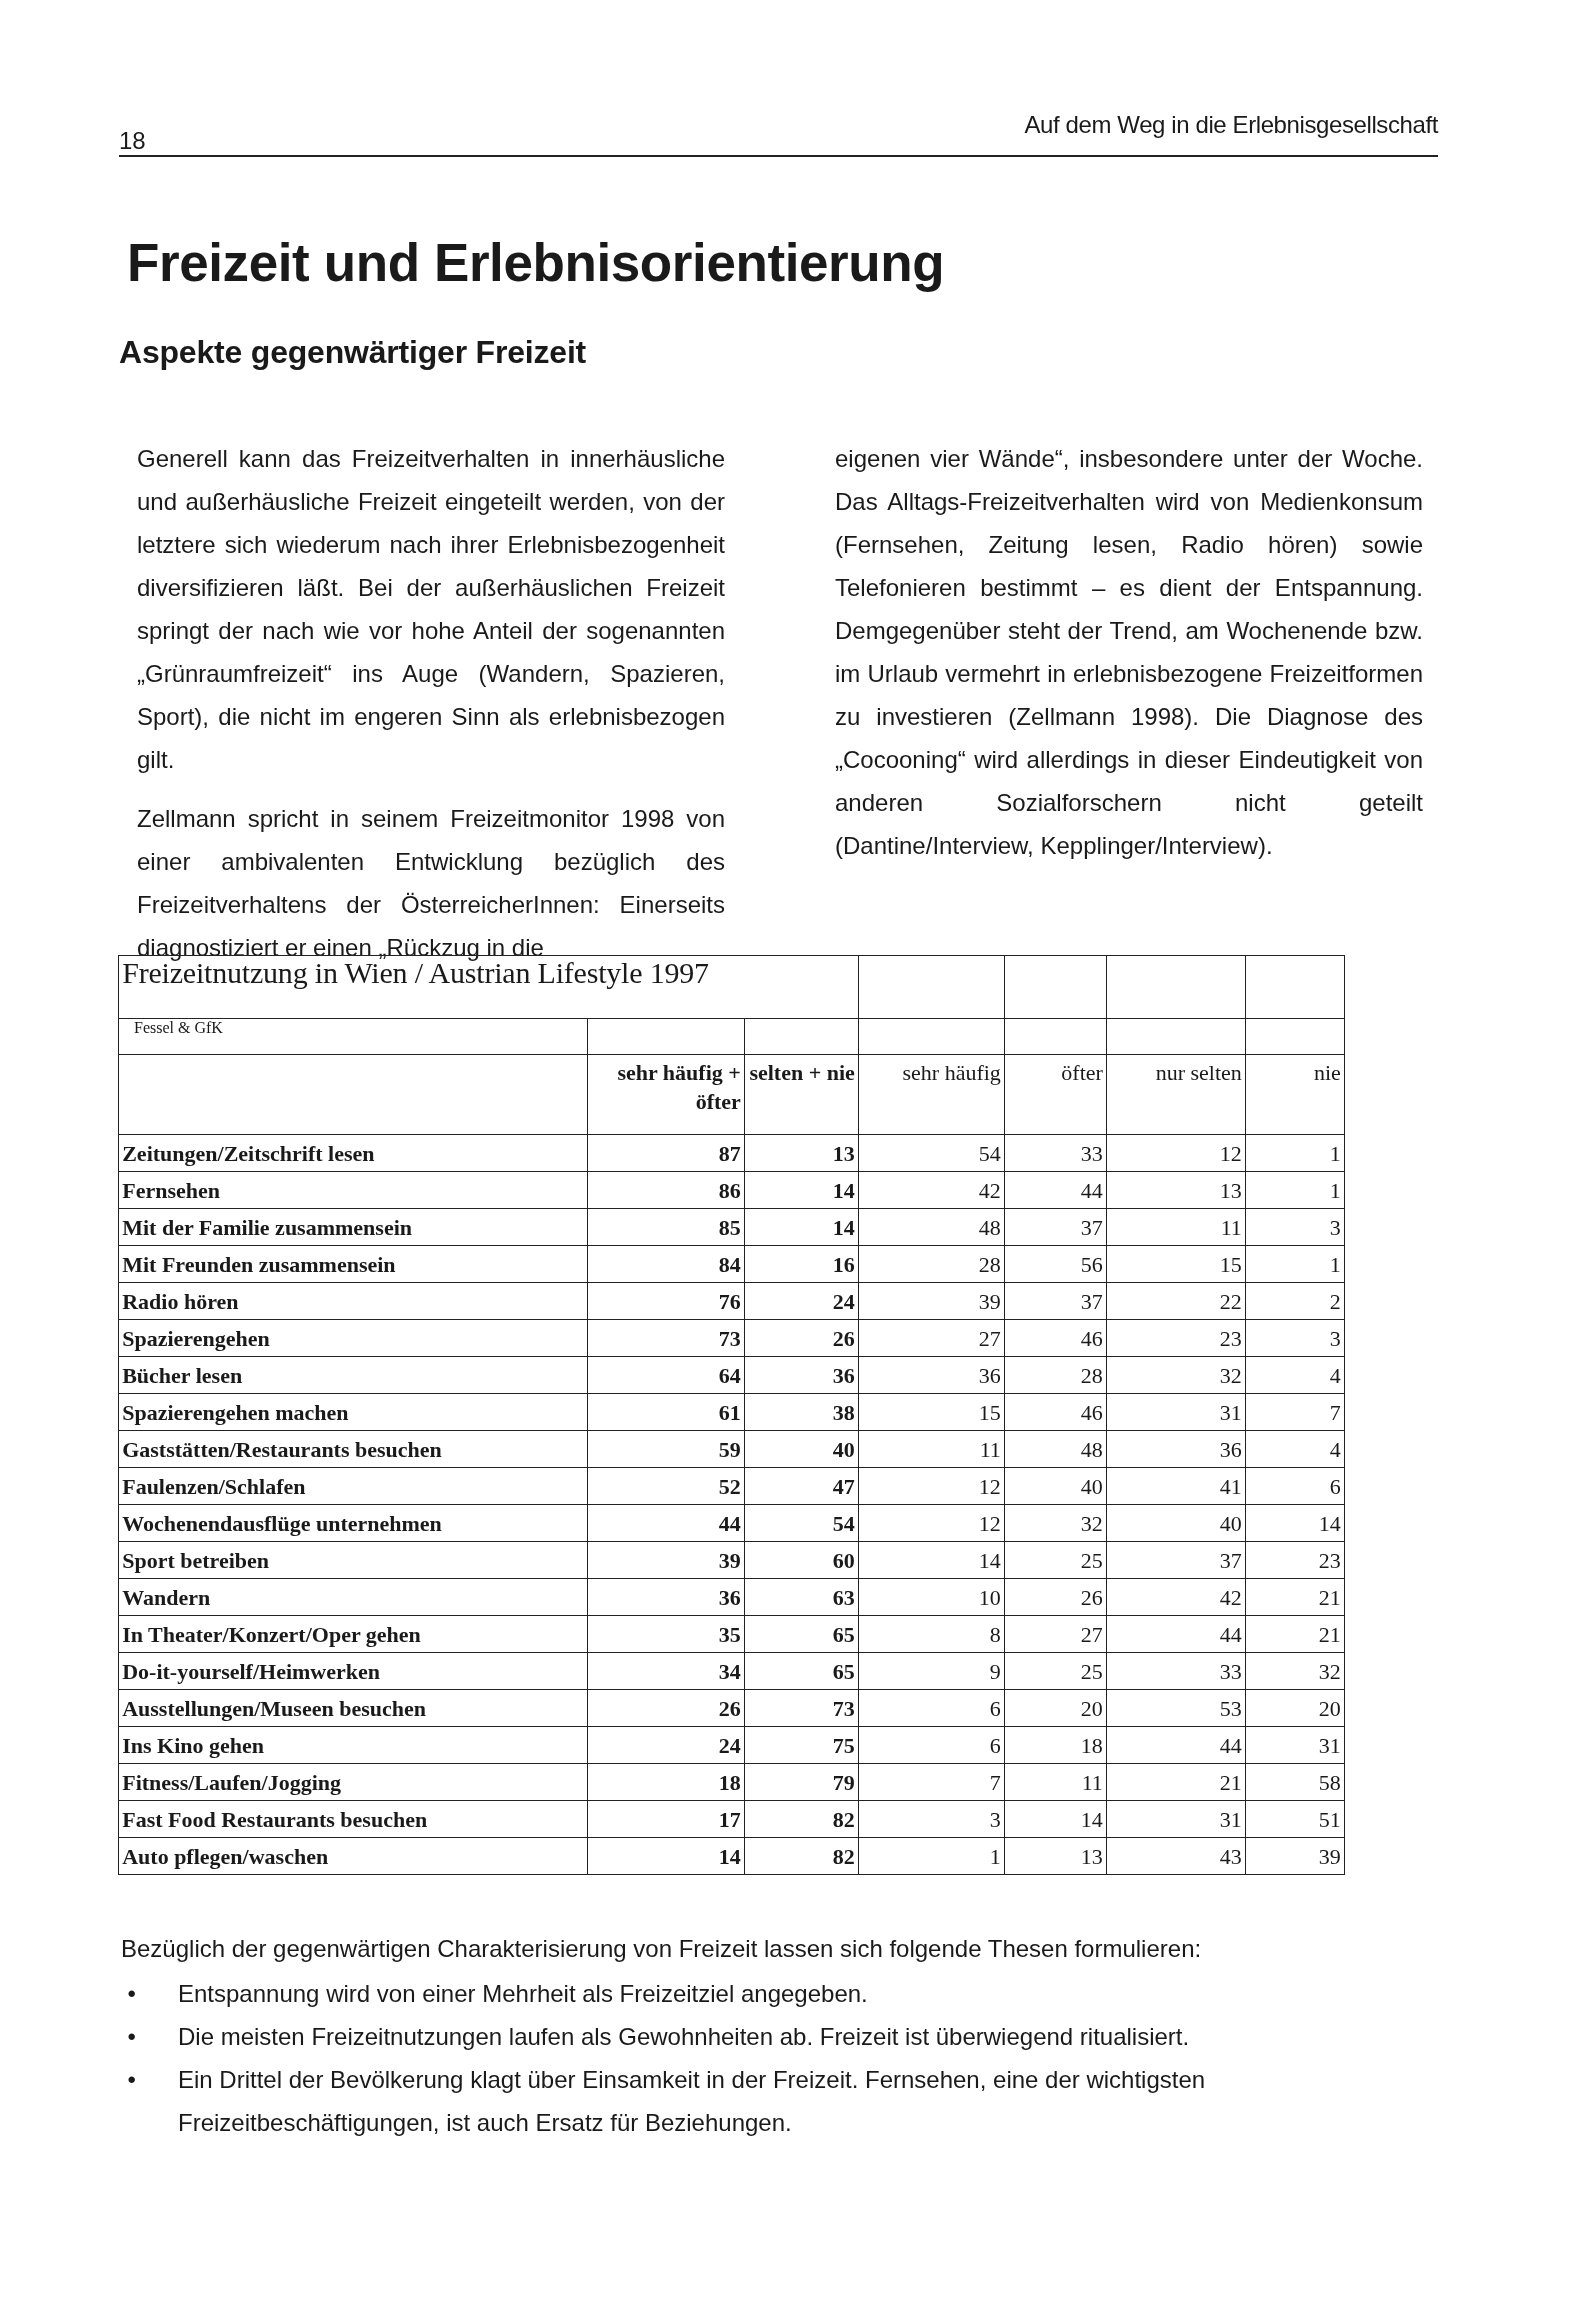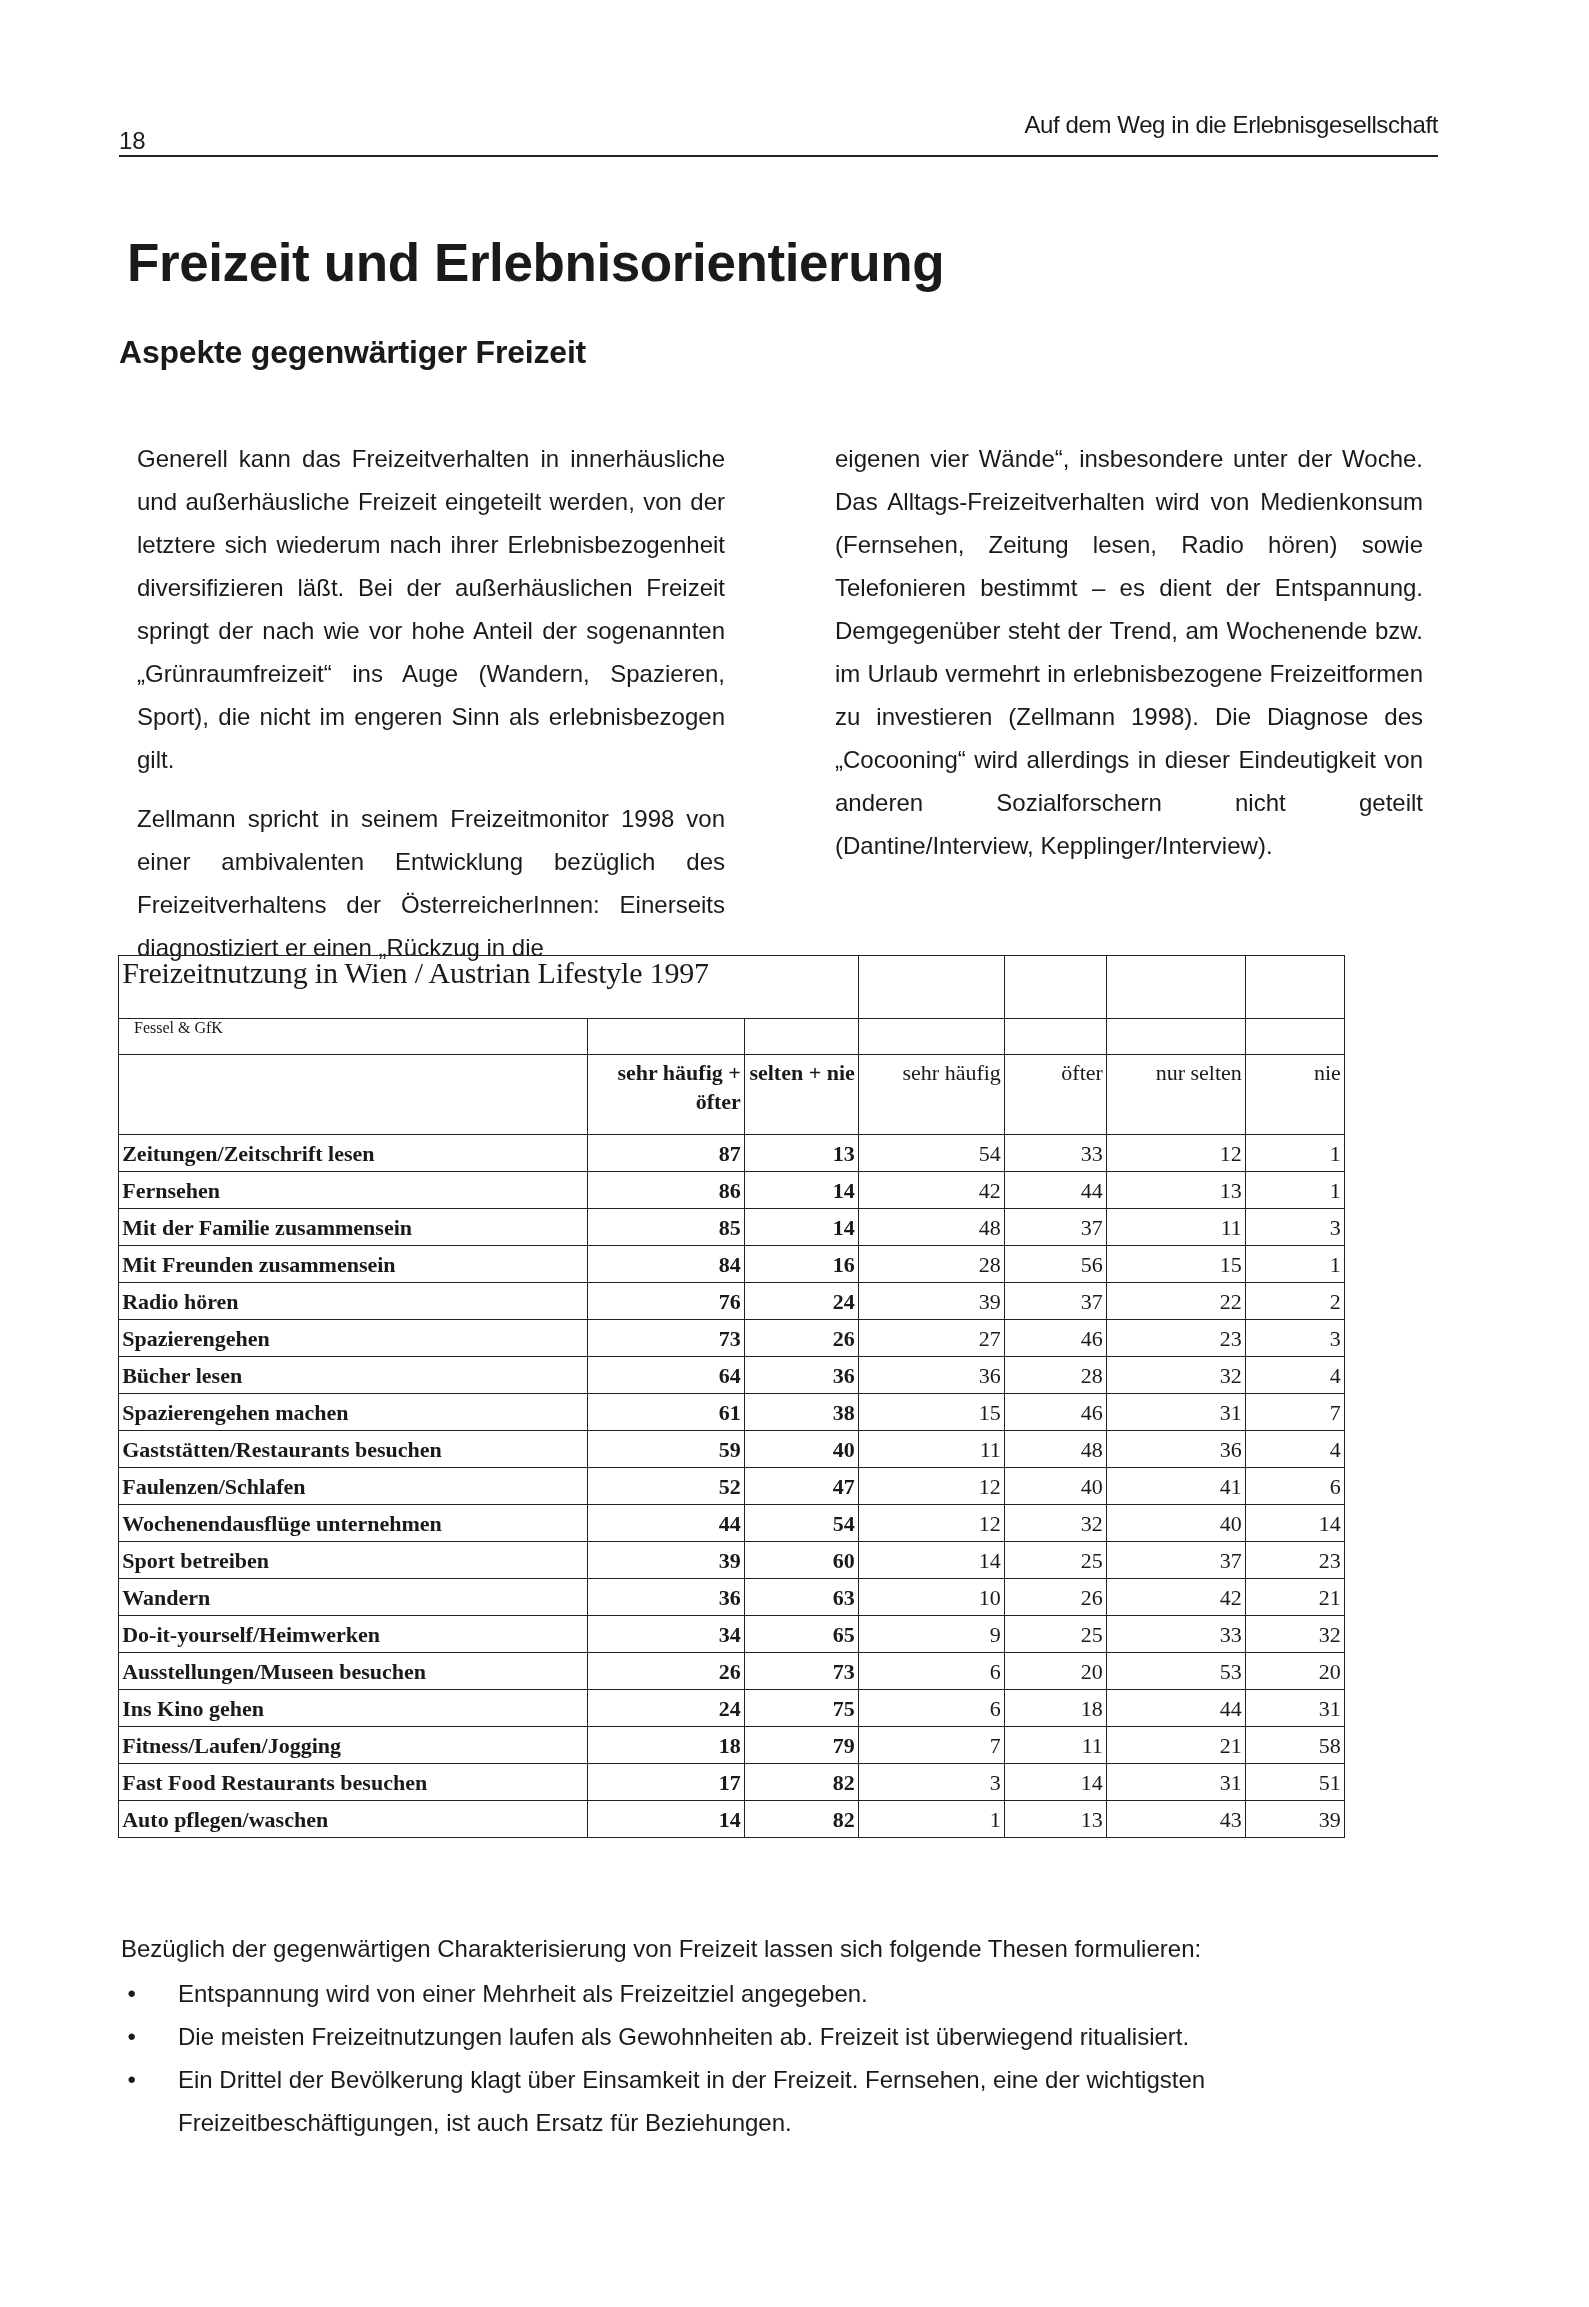--- a/index.html
+++ b/index.html
@@ -226,20 +226,29 @@
         <td class="num">37</td>
         <td class="num">23</td>
       </tr>
       <tr class="data-row">
         <td class="label">Wandern</td>
         <td class="num bold">36</td>
         <td class="num bold">63</td>
         <td class="num">10</td>
         <td class="num">26</td>
         <td class="num">42</td>
+        <td class="num">21</td>
+      </tr>
+      <tr class="data-row">
+        <td class="label">In Theater/Konzert/Oper gehen</td>
+        <td class="num bold">35</td>
+        <td class="num bold">65</td>
+        <td class="num">8</td>
+        <td class="num">27</td>
+        <td class="num">44</td>
         <td class="num">21</td>
       </tr>
       <tr class="data-row">
         <td class="label">Do-it-yourself/Heimwerken</td>
         <td class="num bold">34</td>
         <td class="num bold">65</td>
         <td class="num">9</td>
         <td class="num">25</td>
         <td class="num">33</td>
         <td class="num">32</td>

